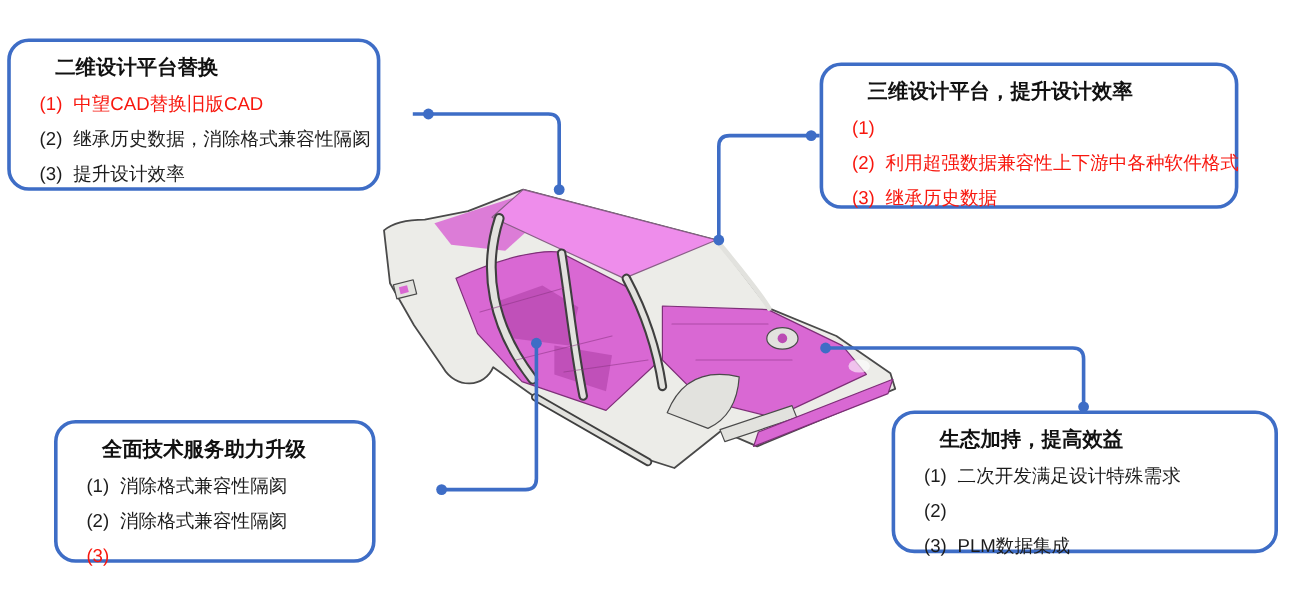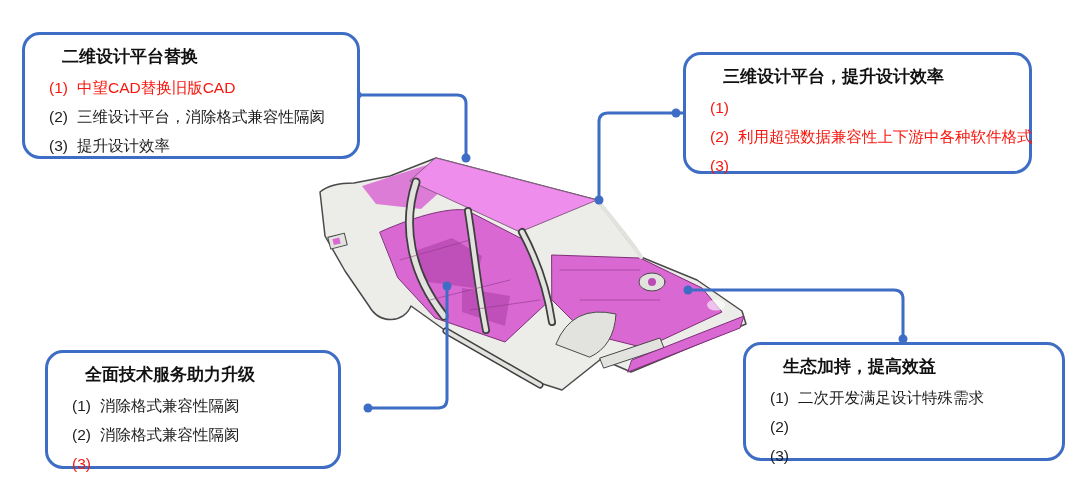--- a/index.html
+++ b/index.html
@@ -27,24 +27,24 @@
     font-weight:700;font-size:17px;color:#111;
     padding-left:13px;margin:2px 0 5px;white-space:nowrap;
   }
   .item{
     display:flex;gap:9px;font-size:15.5px;line-height:29px;
     color:var(--text-ink);white-space:nowrap;
   }
   .item .num{flex:0 0 auto;}
   .tone-red{color:var(--text-red);}
   .tone-ink{color:var(--text-ink);}
-  #callout-2d{left:22px;top:32px;width:338px;height:127px;}
+  #callout-2d{left:6px;top:32px;width:311px;height:127px;}
   #callout-3d{left:683px;top:52px;width:349px;height:122px;}
-  #callout-svc{left:45px;top:350px;width:296px;height:119px;}
-  #callout-eco{left:743px;top:342px;width:322px;height:119px;}
+  #callout-svc{left:45px;top:350px;width:268px;height:119px;}
+  #callout-eco{left:743px;top:342px;width:322px;height:119px;border-radius:19px;}
   .conn{fill:none;stroke:var(--accent-blue);stroke-width:3;}
   .dot{fill:var(--accent-blue);stroke:none;}
 </style>
 </head>
 <body>
 
 <div class="stage">
 
   <svg class="overlay" viewBox="0 0 1080 497">
 
@@ -111,39 +111,40 @@
   </svg>
 
   <div class="callout" id="callout-2d">
     <div class="title">二维设计平台替换</div>
     <div class="item tone-red">
       <span class="num">(1)</span>
       <span>中望CAD替换旧版CAD</span>
     </div>
     <div class="item tone-ink">
       <span class="num">(2)</span>
-      <span>三维设计平台，消除格式兼容性隔阂</span>
+      <span>继承历史数据，消除格式兼容性隔阂</span>
     </div>
     <div class="item tone-ink">
       <span class="num">(3)</span>
       <span>提升设计效率</span>
     </div>
   </div>
 
   <div class="callout" id="callout-3d">
     <div class="title">三维设计平台，提升设计效率</div>
     <div class="item tone-red">
       <span class="num">(1)</span>
     </div>
     <div class="item tone-red">
       <span class="num">(2)</span>
       <span>利用超强数据兼容性上下游中各种软件格式</span>
     </div>
     <div class="item tone-red">
       <span class="num">(3)</span>
+      <span>继承历史数据</span>
     </div>
   </div>
 
   <div class="callout" id="callout-svc">
     <div class="title">全面技术服务助力升级</div>
     <div class="item tone-ink">
       <span class="num">(1)</span>
       <span>消除格式兼容性隔阂</span>
     </div>
     <div class="item tone-ink">
@@ -159,16 +160,17 @@
     <div class="title">生态加持，提高效益</div>
     <div class="item tone-ink">
       <span class="num">(1)</span>
       <span>二次开发满足设计特殊需求</span>
     </div>
     <div class="item tone-ink">
       <span class="num">(2)</span>
     </div>
     <div class="item tone-ink">
       <span class="num">(3)</span>
+      <span>PLM数据集成</span>
     </div>
   </div>
 
 </div>
 
 </body></html>

